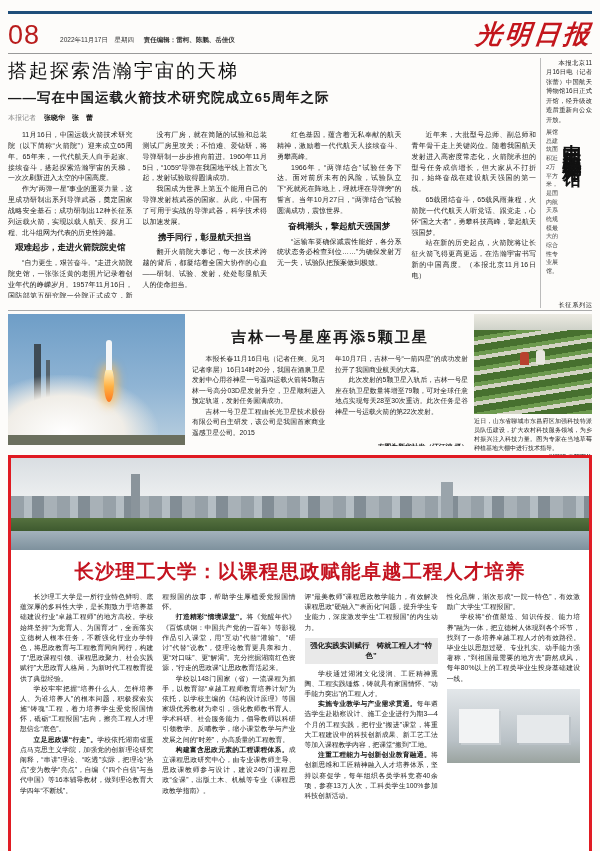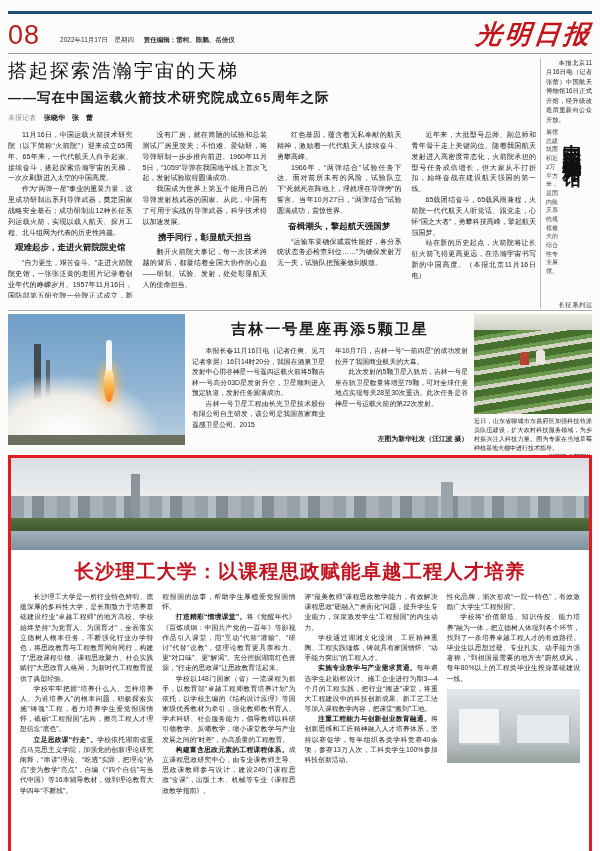--- a/index.html
+++ b/index.html
@@ -40,21 +40,21 @@
   .band-rule { position:absolute; top:310px; left:8px; right:8px; height:1px; background:#aaa; }
   .rocket-photo { position:absolute; top:314px; left:8px; width:177px; height:131px; background:linear-gradient(180deg,#6f9ec7 0%,#8fb4d4 55%,#b9cfdf 100%); overflow:hidden; }
   .rocket-photo .tower { position:absolute; left:26px; top:30px; width:7px; height:84px; background:#3e4b55; }
   .rocket-photo .tower2 { position:absolute; left:38px; top:46px; width:4px; height:68px; background:#55636d; }
   .rocket-photo .smoke { position:absolute; left:-20px; bottom:-26px; width:170px; height:96px; background:radial-gradient(ellipse at 45% 60%, #ffffff 0%, #f0ede7 45%, rgba(240,237,231,0) 72%); }
   .rocket-photo .flame { position:absolute; left:96px; top:54px; width:10px; height:34px; background:linear-gradient(180deg,#fff5c8,#ffb143 55%,#ff7a1e); border-radius:45% 45% 60% 60%; box-shadow:0 0 10px 4px rgba(255,190,90,.8); }
   .rocket-photo .body { position:absolute; left:98px; top:26px; width:6px; height:30px; background:#f4f6f8; border-radius:3px 3px 0 0; }
   .rocket-photo .ground { position:absolute; left:0; bottom:0; width:100%; height:10px; background:#6b6f5e; }
 
   .sat { position:absolute; top:316px; left:192px; width:276px; height:130px; overflow:hidden; }
-  .sat-hl { font-size:15px; font-weight:bold; text-align:center; letter-spacing:2px; margin-top:4px; }
+  .sat-hl { font-size:15px; font-weight:bold; text-align:center; letter-spacing:2px; margin-top:12px; }
   .sat-cols { display:flex; gap:10px; margin-top:7px; height:86px; overflow:hidden; }
   .sat-cols .col { flex:1; font-size:6.8px; line-height:1.55; text-align:justify; }
   .sat-cap { font-size:6.8px; font-weight:bold; text-align:right; margin-top:2px; }
 
   .berry-photo { position:absolute; top:314px; left:474px; width:118px; height:100px; overflow:hidden; background:#d8d6cc; }
   .berry-photo .roof { position:absolute; top:0; left:0; width:100%; height:16px; background:linear-gradient(180deg,#eceae2,#cfd2c9); }
   .berry-photo .field { position:absolute; top:16px; left:0; width:100%; height:84px; background:repeating-linear-gradient(171deg,#47702f 0 7px,#6d9a4e 7px 11px,#d3d4c4 11px 15px); }
   .berry-photo .p1 { position:absolute; top:38px; left:46px; width:9px; height:13px; background:#b8412f; border-radius:3px 3px 0 0; }
   .berry-photo .p2 { position:absolute; top:36px; left:62px; width:9px; height:14px; background:#e9e7e0; border-radius:3px 3px 0 0; }
   .berry-cap { position:absolute; top:417px; left:474px; width:118px; font-size:6px; line-height:1.5; text-align:justify; }
@@ -195,20 +195,21 @@
         <div class="p">
           <span class="ld">打造精彩“情境课堂”。</span><span>将《觉醒年代》《百炼成钢：中国共产党的一百年》等影视作品引入课堂，用“互动”代替“灌输”、“研讨”代替“说教”，使理论教育更具亲和力、更“对口味”、更“解渴”。充分挖掘湖南红色资源，“行走的思政课”让思政教育活起来。</span>
         </div>
         <div class="p">学校以148门国家（省）一流课程为抓手，以教育部“卓越工程师教育培养计划”为依托，以学校主编的《结构设计原理》等国家级优秀教材为牵引，强化教师教书育人、学术科研、社会服务能力，倡导教师以科研引领教学、反哺教学，缩小课堂教学与产业发展之间的“时差”，办高质量的工程教育。</div>
         <div class="p">
           <span class="ld">构建富含思政元素的工程课程体系。</span><span>成立课程思政研究中心，由专业课教师主导、思政课教师参与设计，建设249门课程思政“金课”，出版土木、机械等专业《课程思政教学指南》。</span>
         </div>
       </div>
       <div class="col">
         <div>评“最美教师”课程思政教学能力，有效解决课程思政“硬融入”“表面化”问题，提升学生专业能力，深度激发学生“工程报国”的内生动力。</div>
+        <div class="gsub">强化实践实训赋行　铸就工程人才“特色”</div>
         <div class="p">学校通过湖湘文化浸润、工匠精神熏陶、工程实践锤炼，铸就具有家国情怀、“动手能力突出”的工程人才。</div>
         <div class="p">
           <span class="ld">实施专业教学与产业需求贯通。</span><span>每年遴选学生赴勘察设计、施工企业进行为期3—4个月的工程实践，把行业“搬进”课堂，将重大工程建设中的科技创新成果、新工艺工法等加入课程教学内容，把课堂“搬到”工地。</span>
         </div>
         <div class="p">
           <span class="ld">注重工程能力与创新创业教育融通。</span><span>将创新思维和工匠精神融入人才培养体系，坚持以赛促学，每年组织各类学科竞赛40余项，参赛13万人次，工科类学生100%参加科技创新活动。</span>
         </div>
       </div>
       <div class="col">
         <div>性化品牌，渐次形成“一院一特色”，有效激励广大学生“工程报国”。</div>

